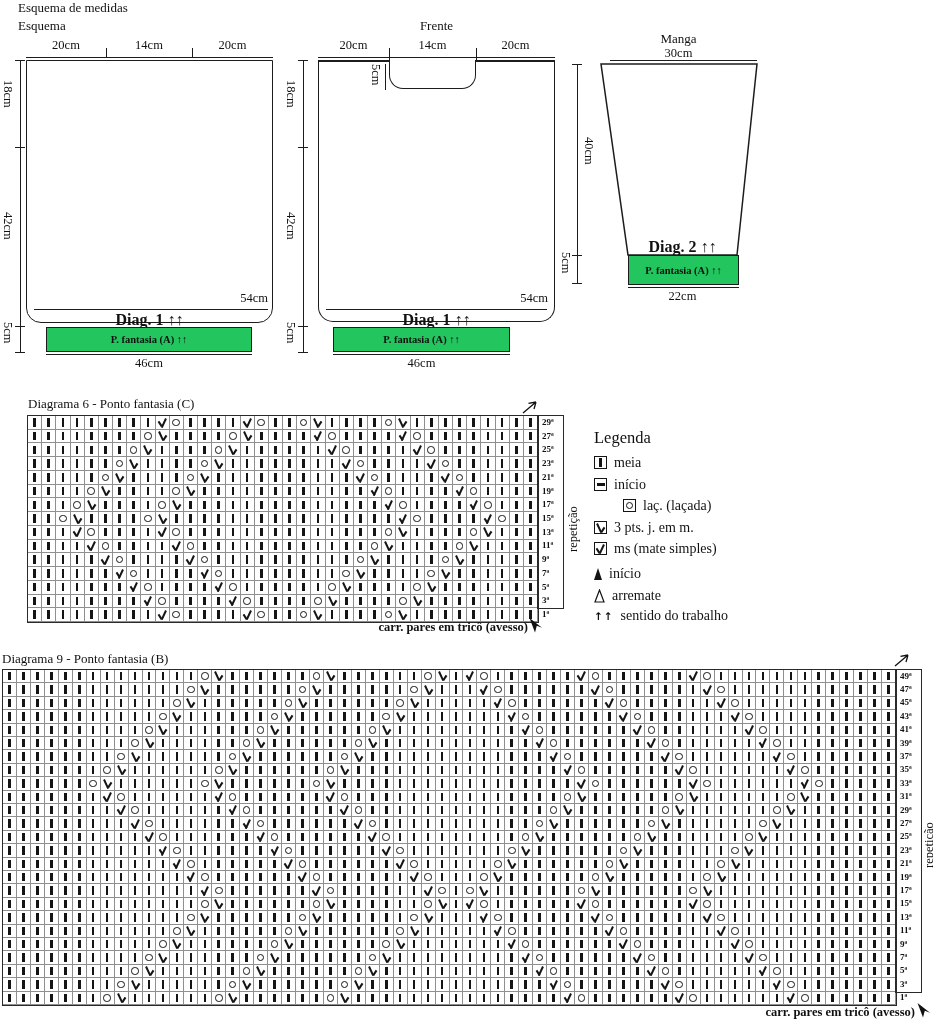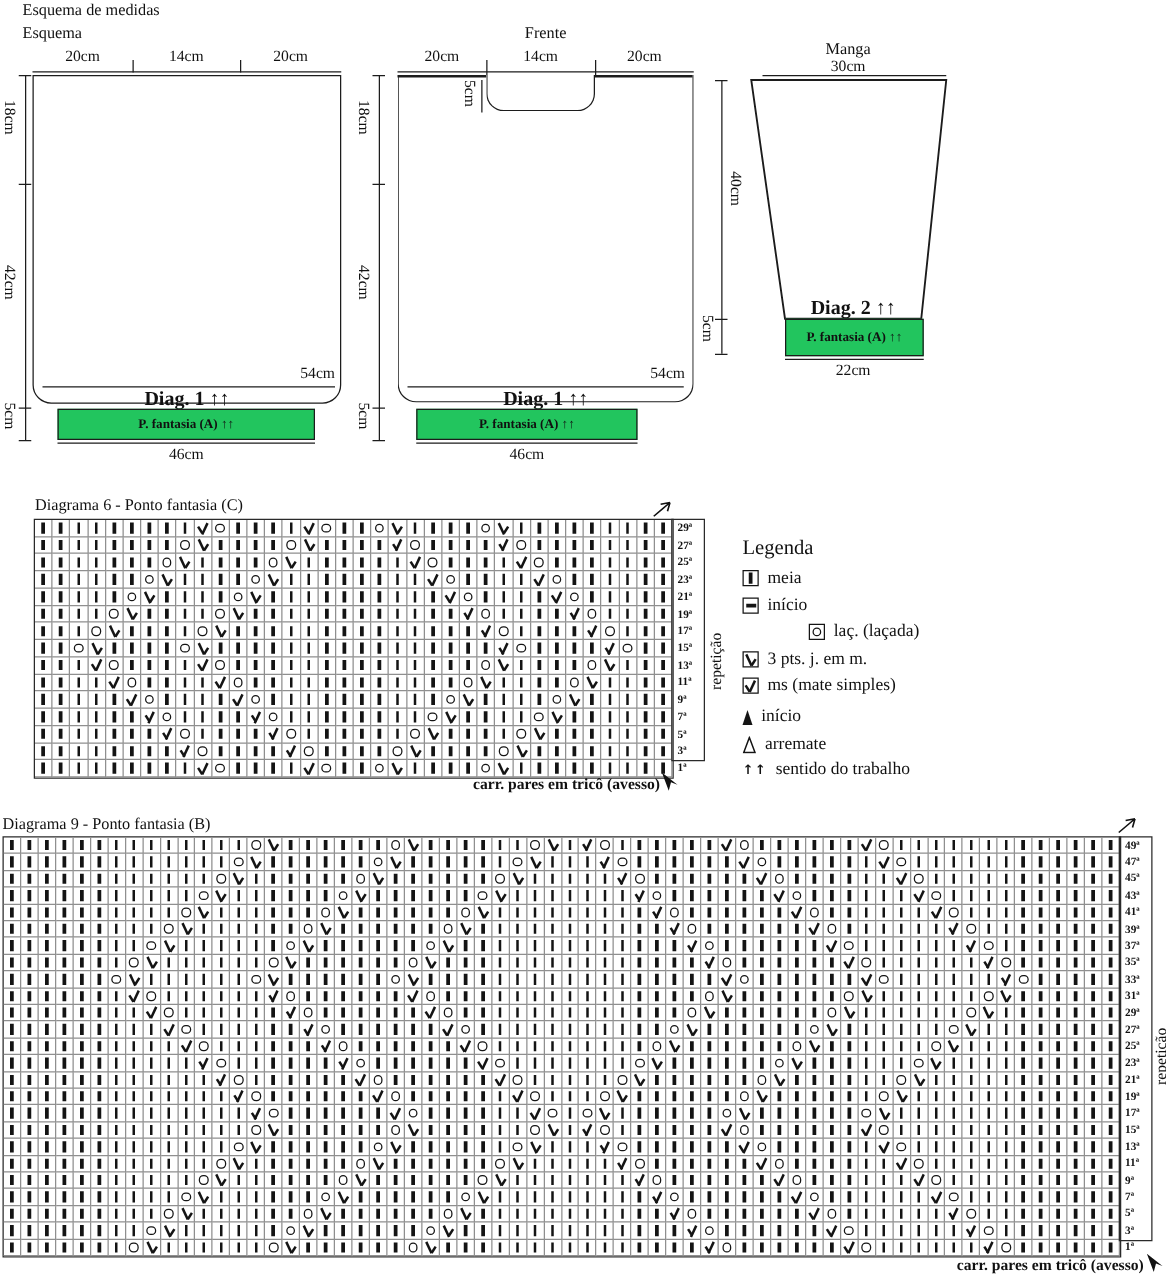--- a/index.html
+++ b/index.html
@@ -1773,21 +1773,21 @@
           <span class="sy-i"></span>
         </span>
         <span class="lg-label">meia</span>
       </div>
       <div class="lg-item" style="left: 594px; top: 477px;">
         <span class="lg-box">
           <span class="sy-p"></span>
         </span>
         <span class="lg-label">início</span>
       </div>
-      <div class="lg-item" style="left: 618px; top: 498px; padding-left: 29px;">
+      <div class="lg-item" style="left: 594px; top: 498px; padding-left: 29px;">
         <span class="lg-box">
           <span class="sy-o"></span>
         </span>
         <span class="lg-label">laç. (laçada)</span>
       </div>
       <div class="lg-item" style="left: 594px; top: 520px;">
         <span class="lg-box">
           <span class="sy-dec sy-k"></span>
         </span>
         <span class="lg-label">3 pts. j. em m.</span>

